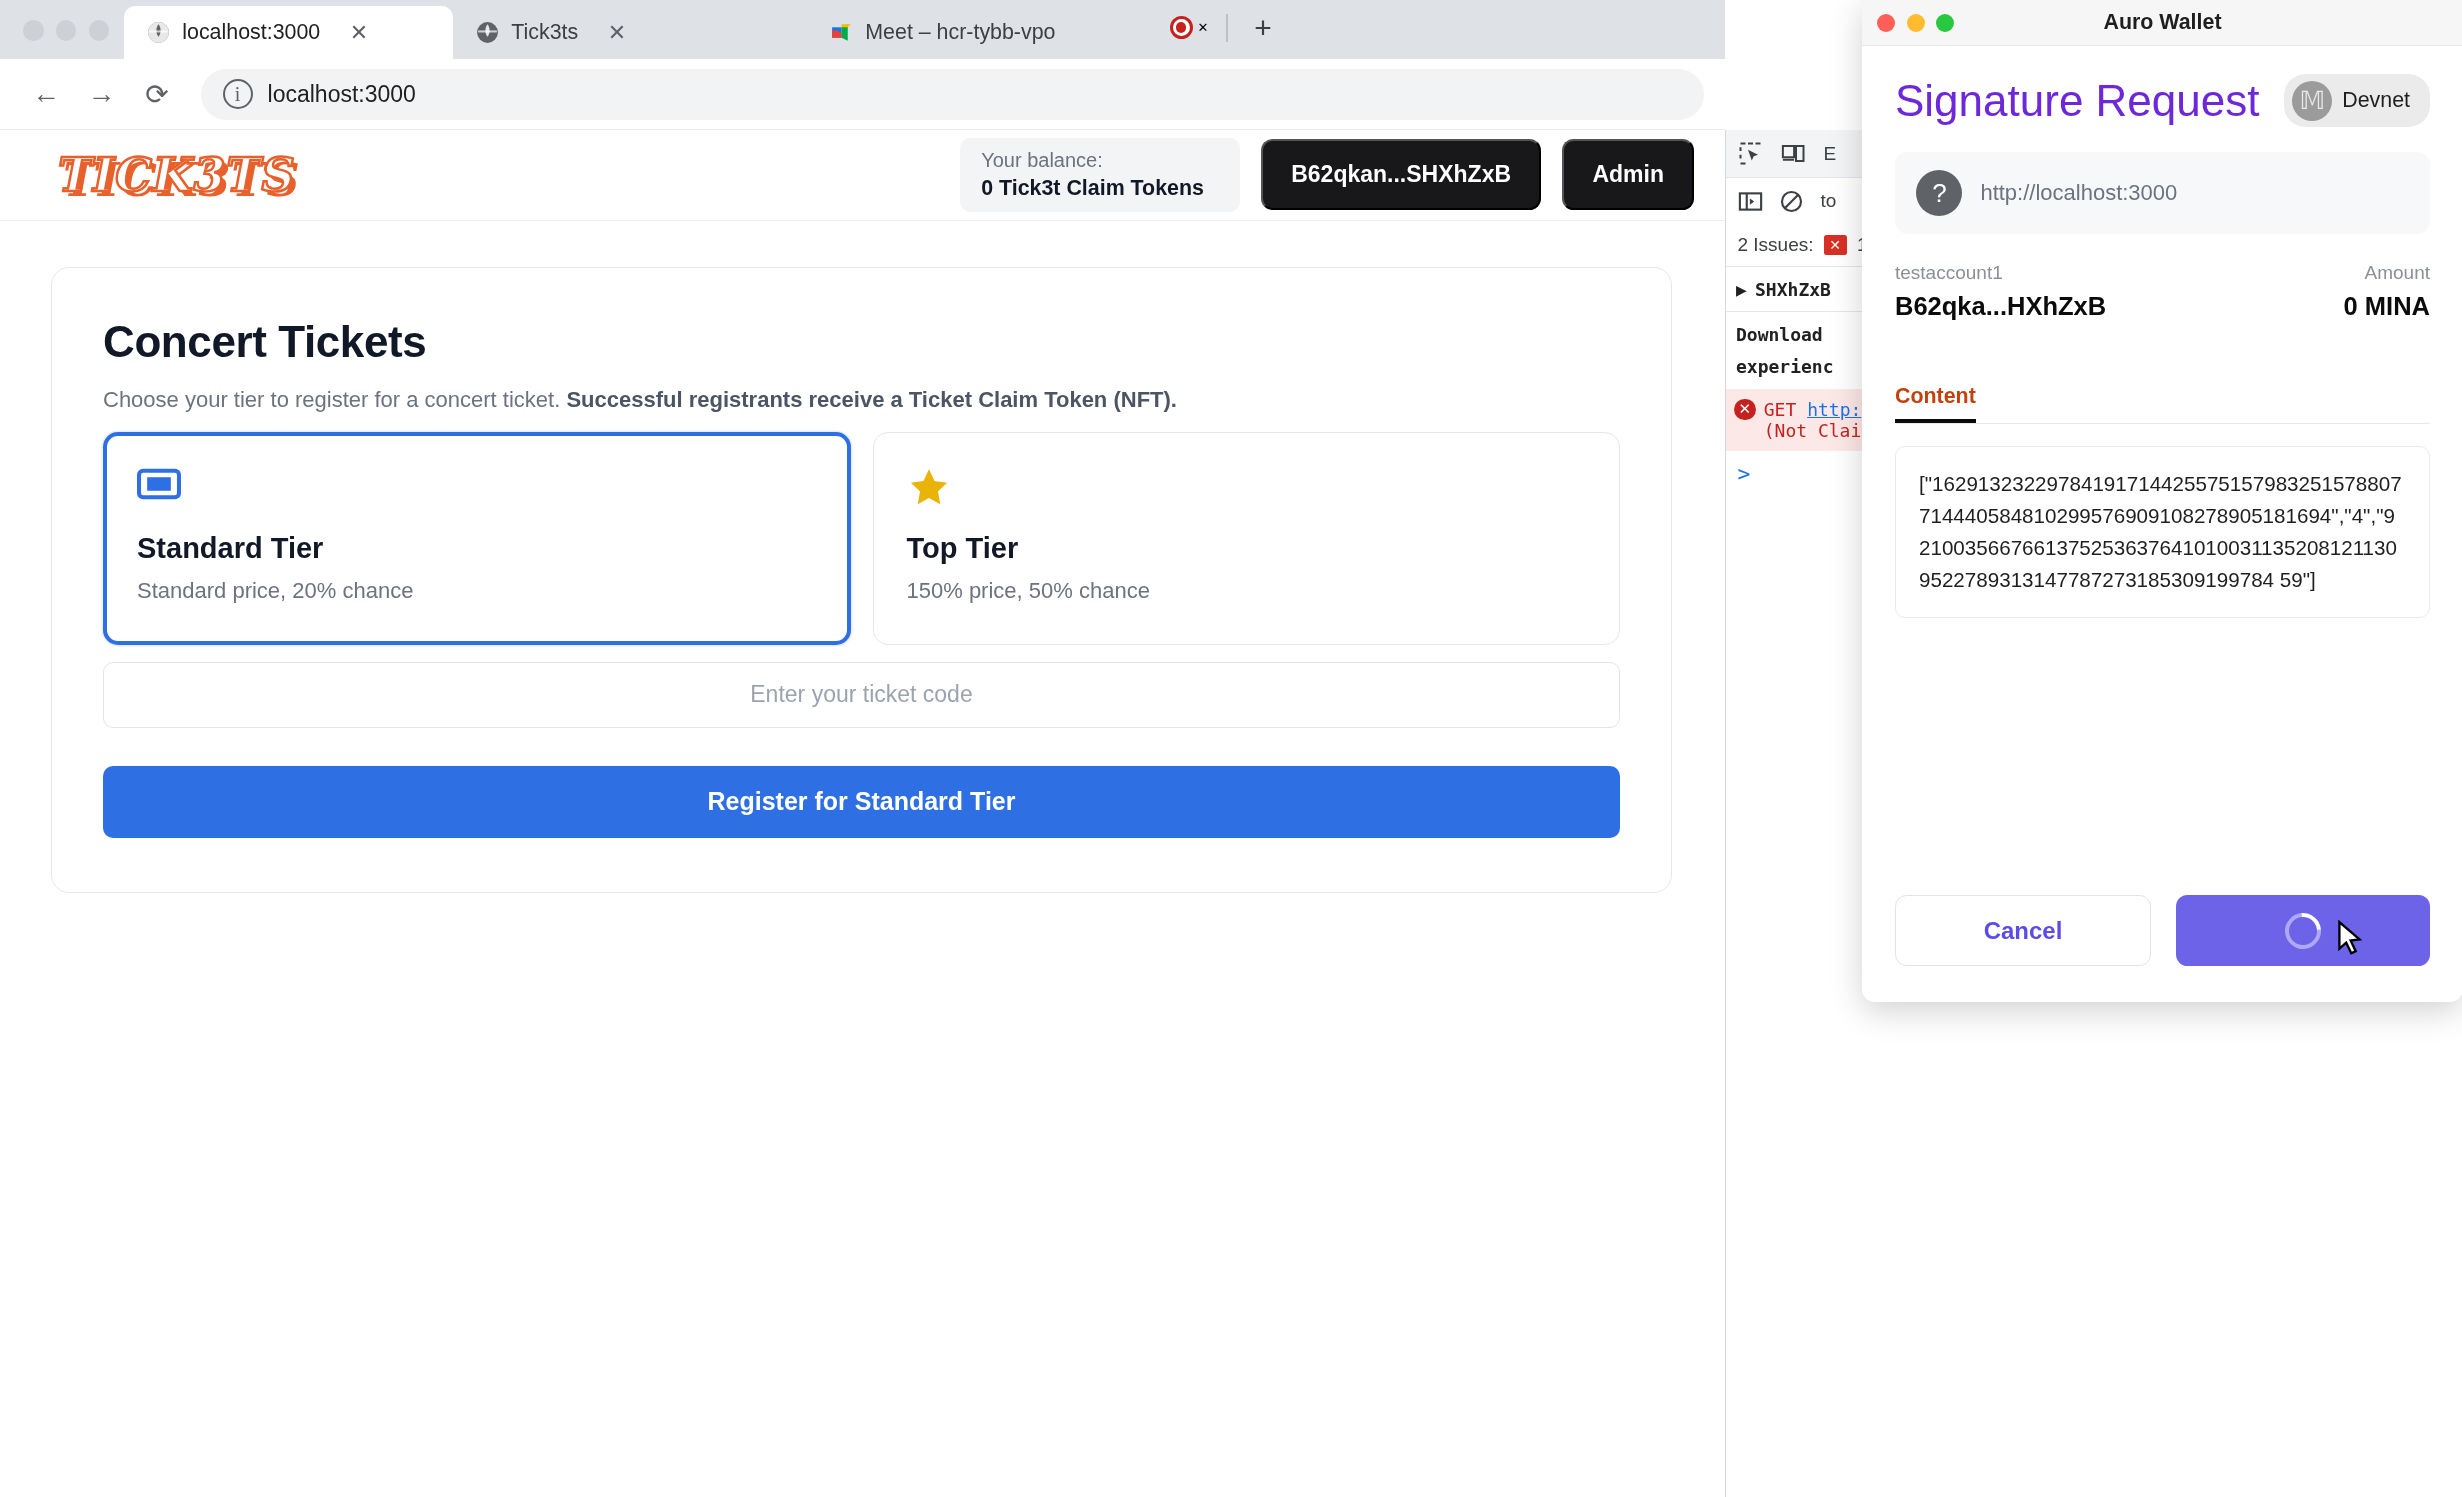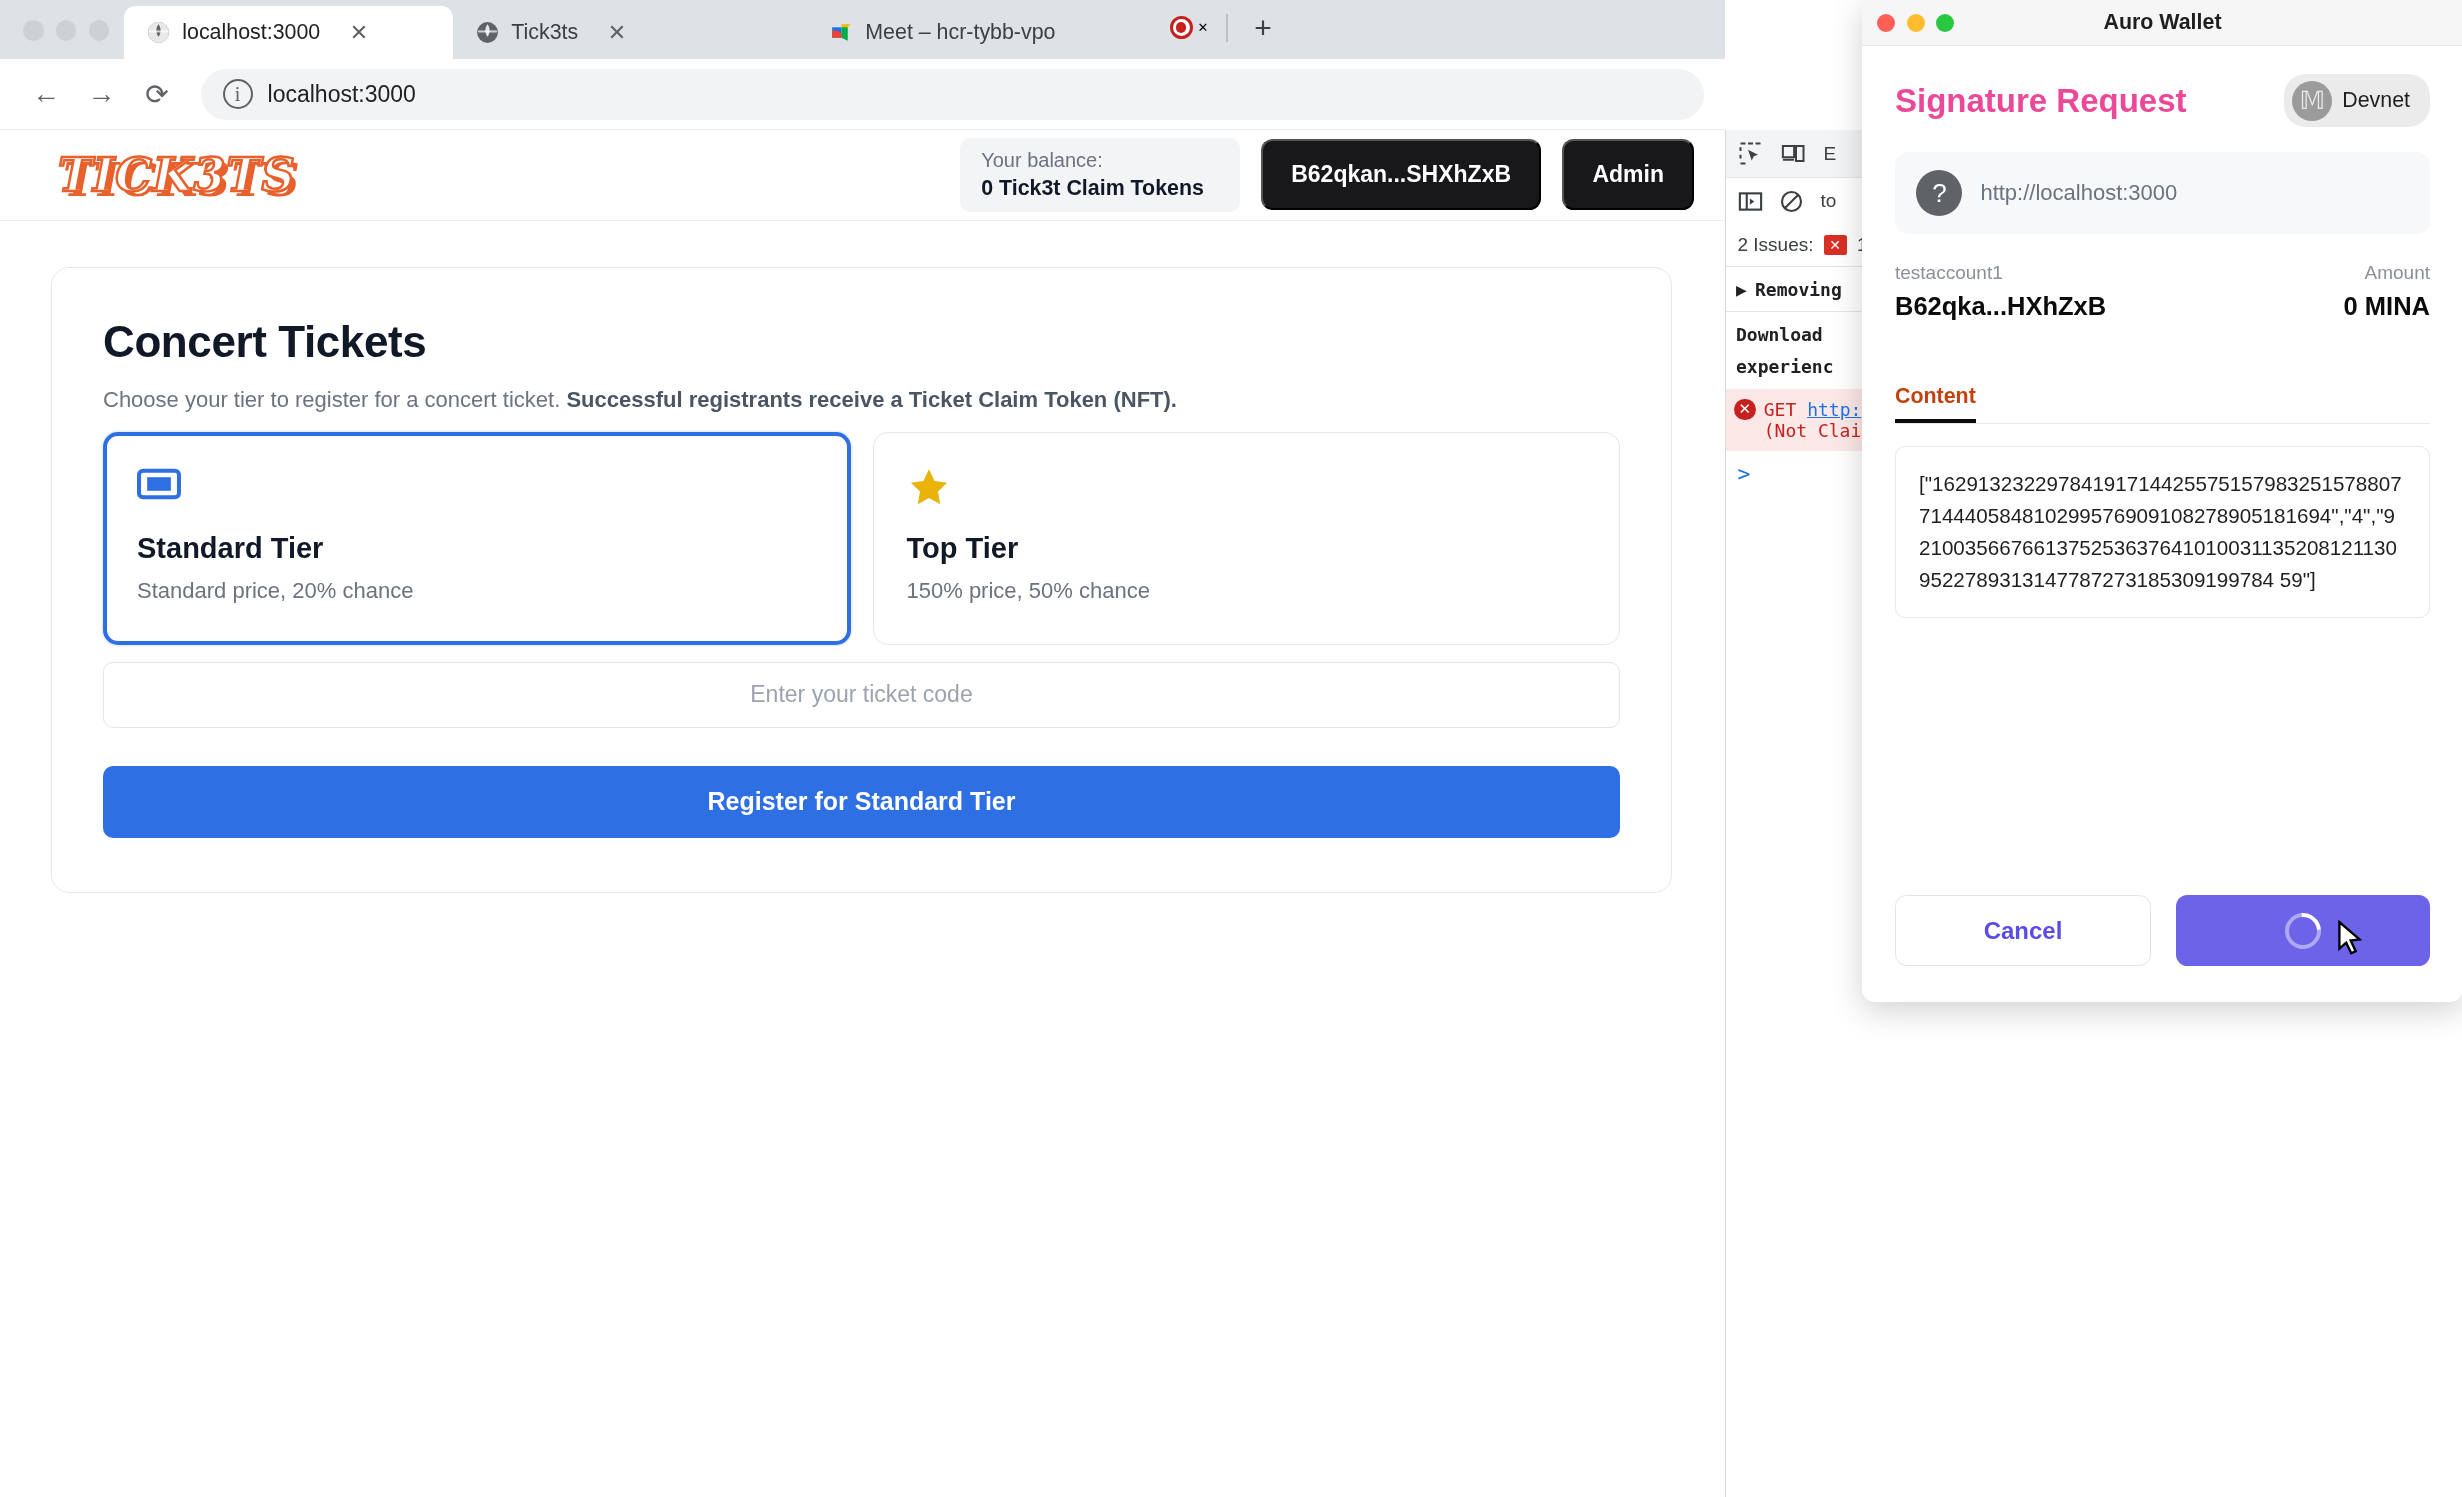--- a/index.html
+++ b/index.html
@@ -184,21 +184,21 @@
     display: flex; align-items: center; padding: 0 15px; position: relative;
   }
   .w-traffic { display: flex; gap: 11.5px; }
   .w-dot { width: 18px; height: 18px; border-radius: 50%; }
   .w-title {
     position: absolute; left: 0; right: 0; text-align: center;
     font-size: 21.4px; font-weight: 700; color: #1f1f1f;
   }
   .w-body { padding: 28px 33px 0; flex: 1; display: flex; flex-direction: column; }
   .w-head { display: flex; align-items: center; }
-  .w-head h2 { font-size: 33px; font-weight: 700; color: #ec4899; }
+  .w-head h2 { font-size: 44px; font-weight: 400; color: #6d28d9; }
   .net-pill {
     margin-left: auto; background: #ebebeb; border-radius: 21.4px;
     display: flex; align-items: center; gap: 10px; padding: 6.6px 20px 6.6px 8.2px;
   }
   .net-logo {
     width: 40px; height: 40px; border-radius: 50%; background: #9b9b9b;
     color: #e9e9e9; font-size: 25px; display: flex; align-items: center;
     justify-content: center; font-family: "Liberation Serif", serif;
   }
   .net-name { font-size: 21.4px; color: #1f1f1f; }
@@ -397,21 +397,21 @@
 
     <div class="dt-issues">
       <span>2 Issues:</span>
       <span class="badge-err">✕</span>
       <span>1</span>
     </div>
 
     <div class="dt-log">
       <div class="dt-line dt-sep">
         <span>▶</span>
-        <span>Removing</span>
+        <span>SHXhZxB</span>
       </div>
       <div class="dt-line">
         <span>Download</span>
       </div>
       <div class="dt-line" style="padding-top:0">
         <span>experienc</span>
       </div>
       <div class="dt-err">
         <span class="err-circle">✕</span>
         <span>

